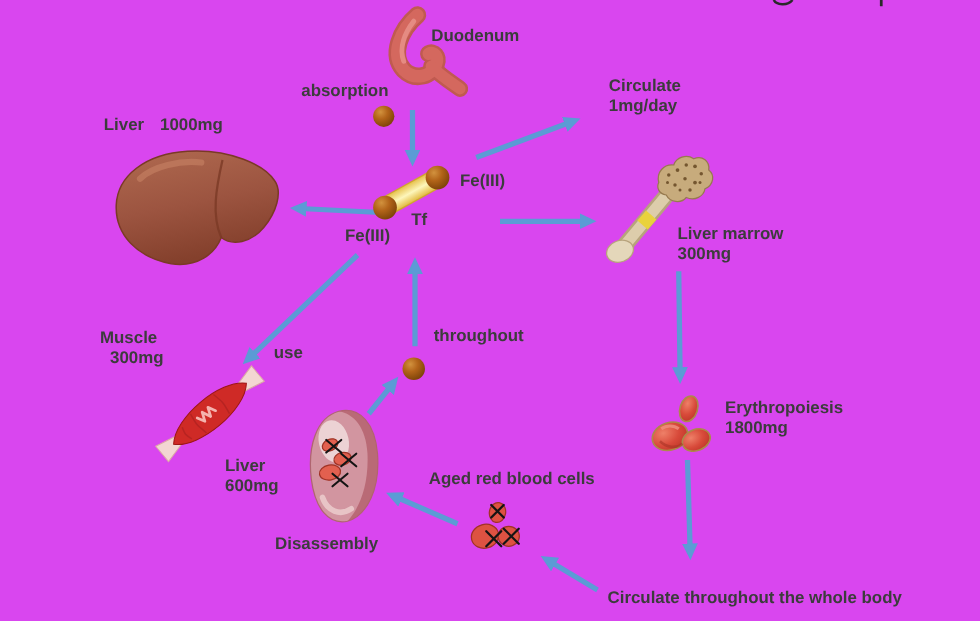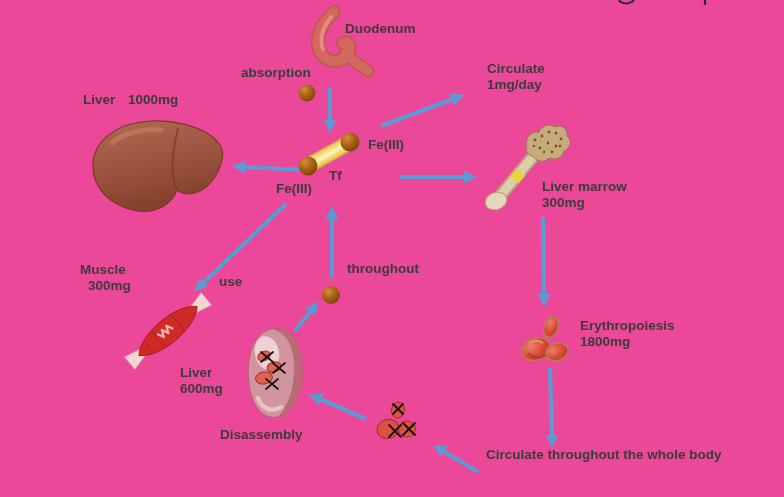--- a/index.html
+++ b/index.html
@@ -1,16 +1,16 @@
 <!DOCTYPE html>
 <html><head>
 <meta charset="utf-8">
 <style>
   html,body{margin:0;padding:0;background:#fff;}
-  #stage{position:relative;width:784px;height:497px;background:#ec4899;overflow:hidden;
+  #stage{position:relative;width:784px;height:497px;background:#d946ef;overflow:hidden;
          font-family:"Liberation Sans",sans-serif;}
   #gfx{position:absolute;left:0;top:0;}
   .lbl{position:absolute;font-weight:700;font-size:13.5px;line-height:1;color:#3c3c3c;white-space:nowrap;}
 </style>
 </head>
 <body>
 
 <div id="stage">
 
   <svg id="gfx" width="784" height="497" viewBox="0 0 784 497">
@@ -170,15 +170,16 @@
   <div class="lbl" style="left:542px;top:196px">300mg</div>
   <div class="lbl" style="left:80px;top:263px">Muscle</div>
   <div class="lbl" style="left:88px;top:279px">300mg</div>
   <div class="lbl" style="left:219px;top:275px">use</div>
   <div class="lbl" style="left:347px;top:262px">throughout</div>
   <div class="lbl" style="left:580px;top:319px">Erythropoiesis</div>
   <div class="lbl" style="left:580px;top:335px">1800mg</div>
   <div class="lbl" style="left:180px;top:366px">Liver</div>
   <div class="lbl" style="left:180px;top:382px">600mg</div>
   <div class="lbl" style="left:220px;top:428px">Disassembly</div>
-  <div class="lbl" style="left:486px;top:448px">Circulate throughout the whole body</div>
+  <div class="lbl" style="left:343px;top:376px">Aged red blood cells</div>
+  <div class="lbl" style="left:486px;top:471px">Circulate throughout the whole body</div>
 
 </div>
 
 </body></html>

